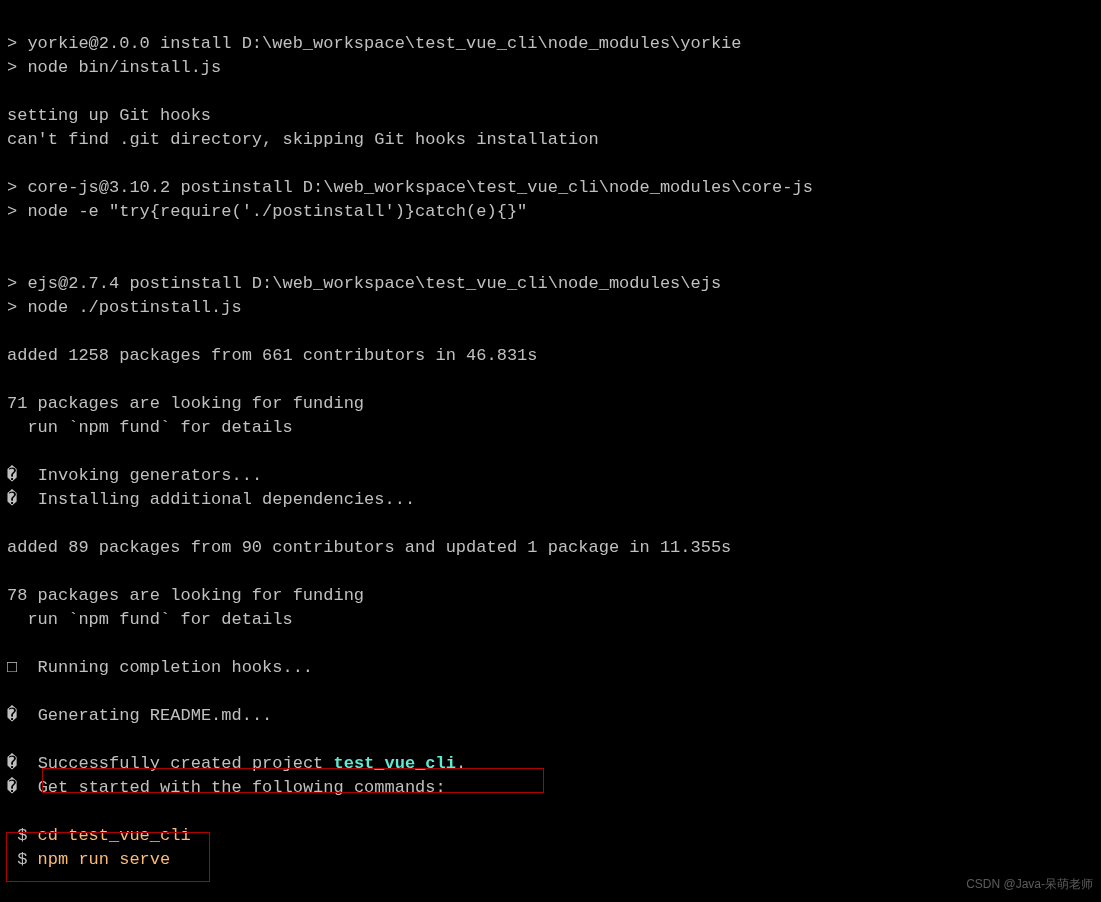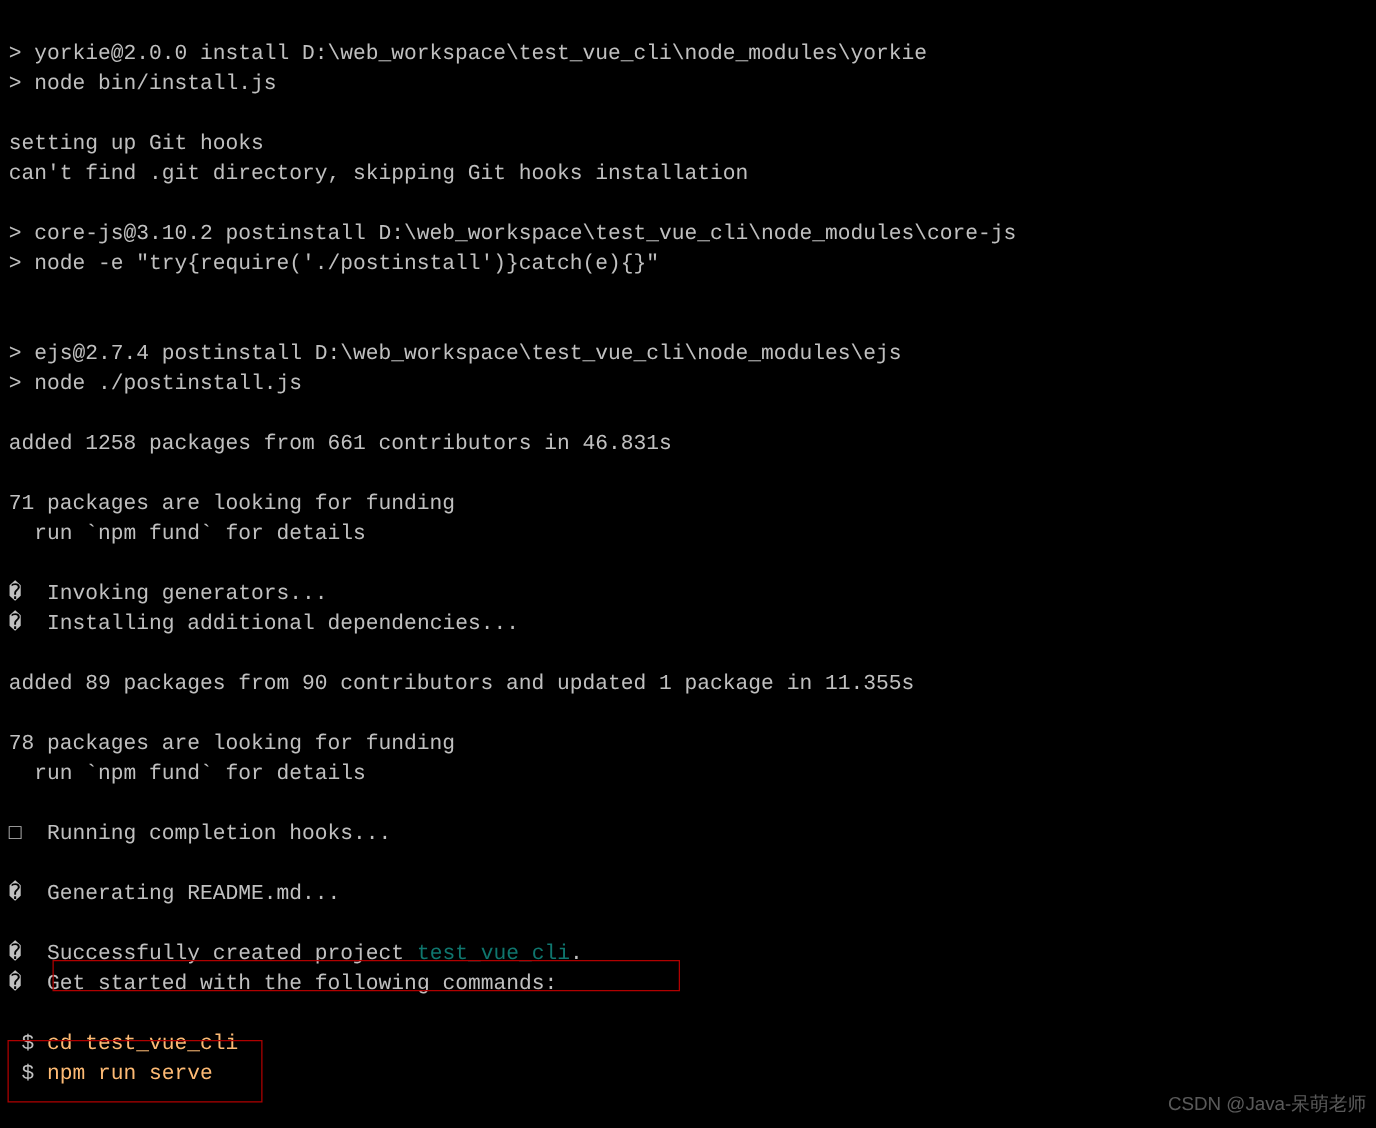--- a/index.html
+++ b/index.html
@@ -16,21 +16,21 @@
   }
   .terminal {
     position: absolute;
     top: 0;
     left: 7px;
     width: 1094px;
     padding-top: 32px;
     white-space: pre;
   }
   .line { white-space: pre; }
-  .yellow { color: #0f766e; }
+  .yellow { color: #5eead4; font-weight: bold; }
   .cyan   { color: #fdba74; }
   .bullet { color: #c0c0c0; }
   .box1 {
     position: absolute;
     border: 1px solid #b00000;
     left: 42px;
     top: 768px;
     width: 502px;
     height: 25px;
     pointer-events: none;
@@ -43,21 +43,21 @@
     width: 204px;
     height: 50px;
     pointer-events: none;
   }
   .watermark {
     position: absolute;
     right: 8px;
     bottom: 6px;
     color: rgba(200,200,200,0.45);
     font-family: sans-serif;
-    font-size: 15px;
+    font-size: 12px;
     pointer-events: none;
     text-align: right;
   }
 </style>
 </head>
 <body>
 
 <div class="terminal" id="term"><div class="line"><span>&gt; yorkie@2.0.0 install D:\web_workspace\test_vue_cli\node_modules\yorkie</span></div><div class="line"><span>&gt; node bin/install.js</span></div><div class="line">&nbsp;</div><div class="line"><span>setting up Git hooks</span></div><div class="line"><span>can't find .git directory, skipping Git hooks installation</span></div><div class="line">&nbsp;</div><div class="line"><span>&gt; core-js@3.10.2 postinstall D:\web_workspace\test_vue_cli\node_modules\core-js</span></div><div class="line"><span>&gt; node -e "try{require('./postinstall')}catch(e){}"</span></div><div class="line">&nbsp;</div><div class="line">&nbsp;</div><div class="line"><span>&gt; ejs@2.7.4 postinstall D:\web_workspace\test_vue_cli\node_modules\ejs</span></div><div class="line"><span>&gt; node ./postinstall.js</span></div><div class="line">&nbsp;</div><div class="line"><span>added 1258 packages from 661 contributors in 46.831s</span></div><div class="line">&nbsp;</div><div class="line"><span>71 packages are looking for funding</span></div><div class="line"><span>  run `npm fund` for details</span></div><div class="line">&nbsp;</div><div class="line"><span>�</span><span>  Invoking generators...</span></div><div class="line"><span>�</span><span>  Installing additional dependencies...</span></div><div class="line">&nbsp;</div><div class="line"><span>added 89 packages from 90 contributors and updated 1 package in 11.355s</span></div><div class="line">&nbsp;</div><div class="line"><span>78 packages are looking for funding</span></div><div class="line"><span>  run `npm fund` for details</span></div><div class="line">&nbsp;</div><div class="line"><span>□</span><span>  Running completion hooks...</span></div><div class="line">&nbsp;</div><div class="line"><span>�</span><span>  Generating README.md...</span></div><div class="line">&nbsp;</div><div class="line"><span>�</span><span>  Successfully created project </span><span class="yellow">test_vue_cli</span><span>.</span></div><div class="line"><span>�</span><span>  Get started with the following commands:</span></div><div class="line">&nbsp;</div><div class="line"><span class="bullet"> $</span><span class="cyan"> cd test_vue_cli</span></div><div class="line"><span class="bullet"> $</span><span class="cyan"> npm run serve</span></div></div>
 
 <div class="box1"></div>

